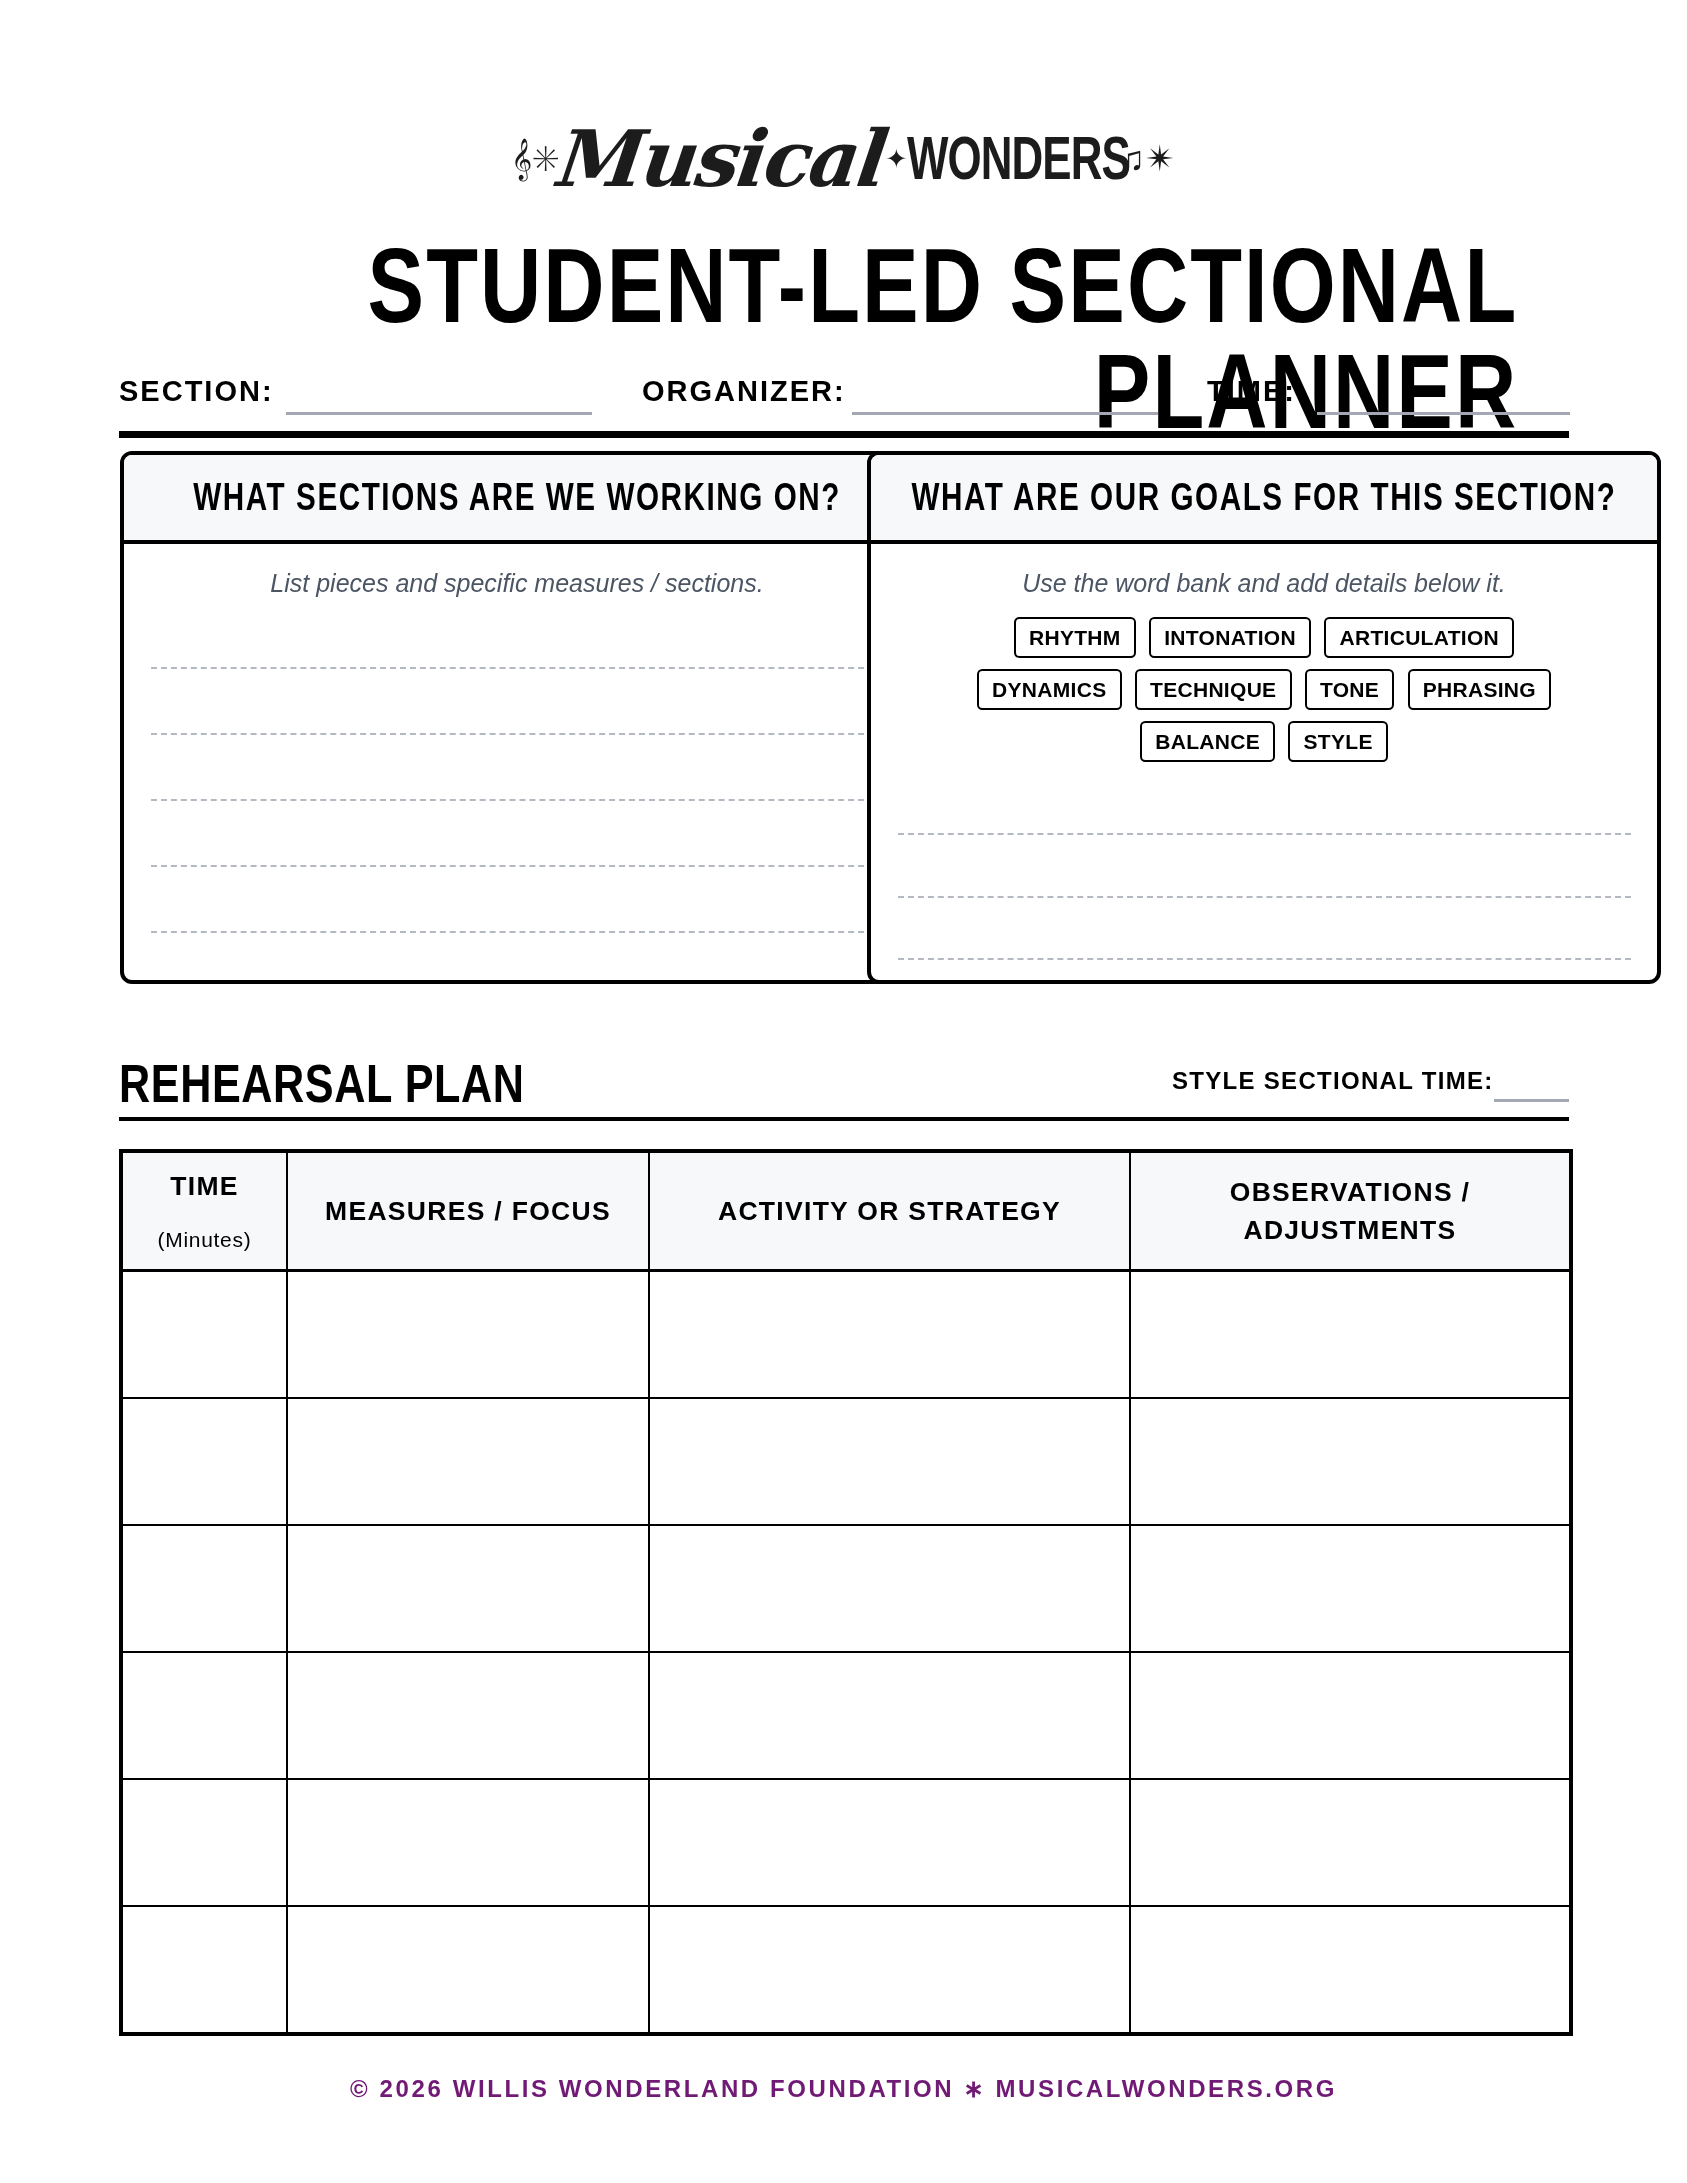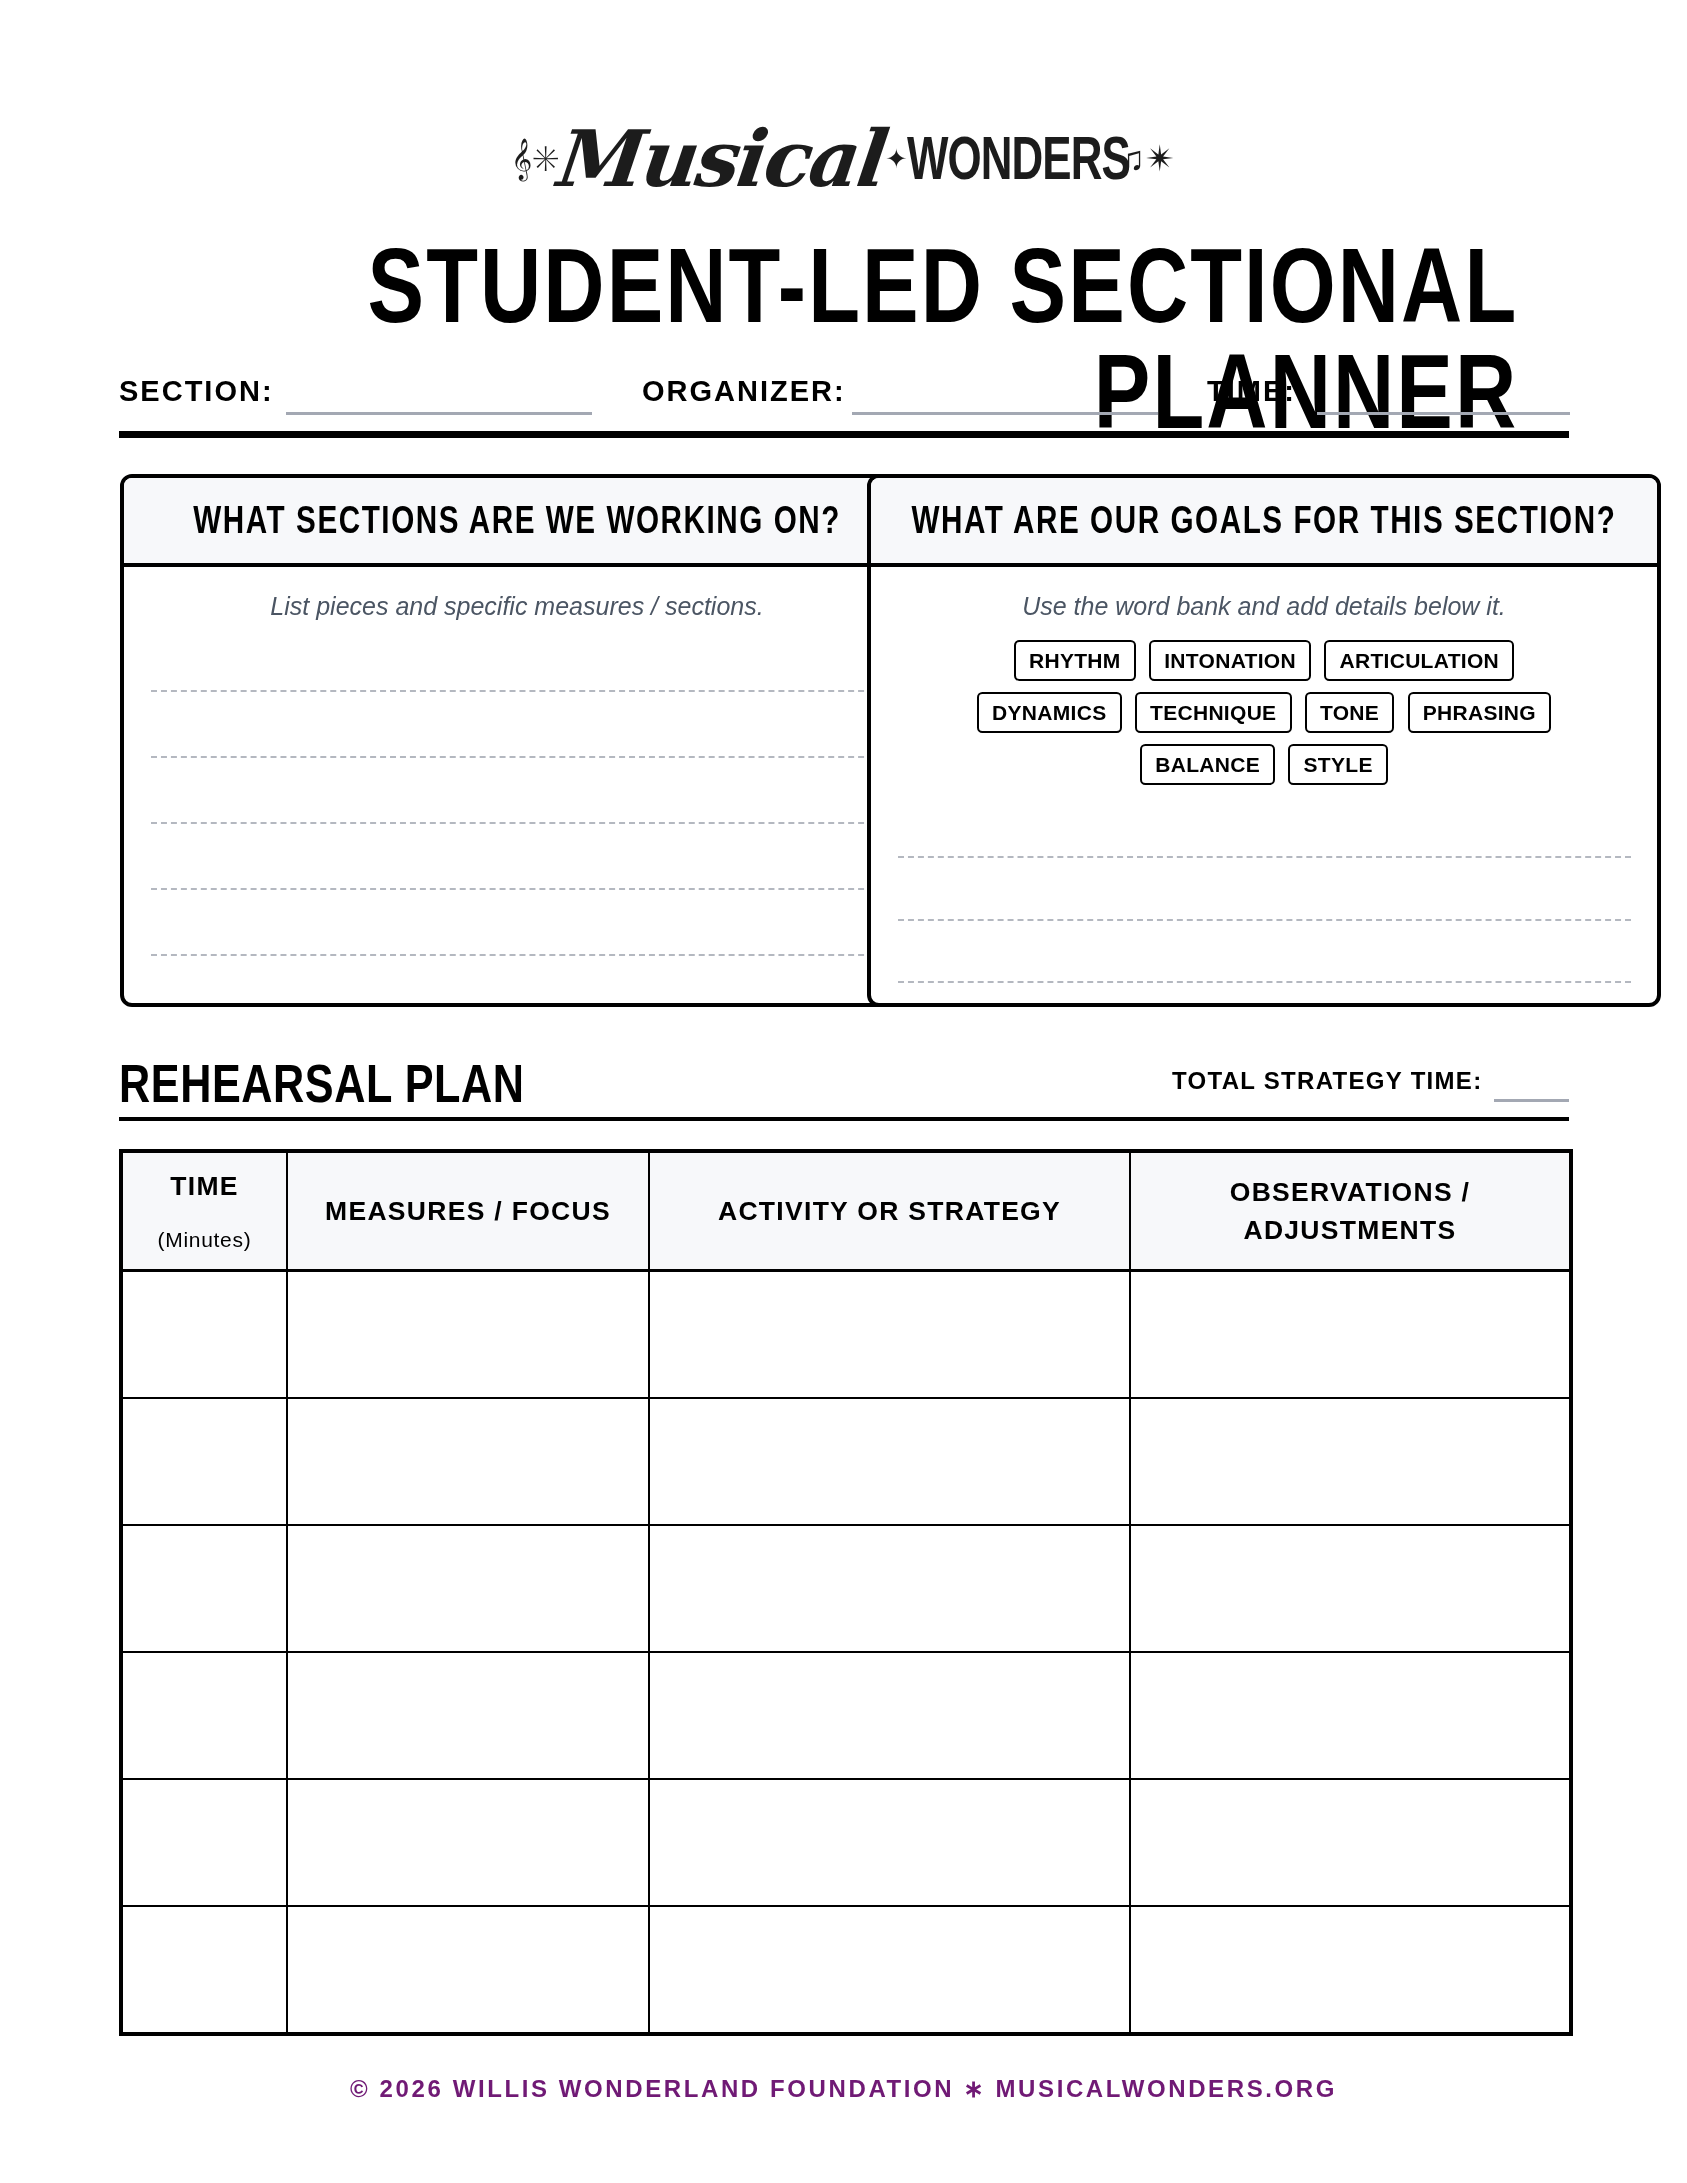--- a/index.html
+++ b/index.html
@@ -16,21 +16,21 @@
   
   .title { left:0; width:1687px; top:232px; text-align:right; }
   .title span { display:inline-block; font-family:"Liberation Sans", sans-serif; font-weight:bold; font-size:106px; letter-spacing:2.6px; transform:scaleX(0.80); transform-origin:center; line-height:1; }
 
   
   .field-label { font-family:"Liberation Sans", sans-serif; font-weight:bold; font-size:29px; letter-spacing:2px; top:377px; line-height:1; }
   .field-line { height:2.6px; background:#a3a8b3; top:412px; }
   .rule-thick { left:119px; width:1450px; height:7.3px; background:#000; top:431px; }
 
   
-  .panel { top:474px; height:533px; width:794px; border:4px solid #000; border-radius:12px; box-sizing:border-box; overflow:hidden; background:#fff; }
+  .panel { top:451px; height:533px; width:794px; border:4px solid #000; border-radius:12px; box-sizing:border-box; overflow:hidden; background:#fff; }
   .panel-head { height:89px; background:#f7f8fa; border-bottom:4px solid #000; box-sizing:border-box; display:flex; align-items:center; justify-content:center; }
   .panel-head span { display:inline-block; font-family:"Liberation Sans", sans-serif; font-weight:bold; font-size:38px; letter-spacing:2px; transform:scaleX(0.78); white-space:nowrap; }
   .panel-hint { text-align:center; font-family:"Liberation Sans", sans-serif; font-style:italic; font-size:25px; color:#4b5563; margin-top:25px; }
   .dash { position:absolute; left:26.5px; right:26.5px; border-top:2px dashed #b4b8c0; height:0; }
 
   .chips { display:flex; flex-direction:column; align-items:center; gap:11px; margin-top:18.5px; }
   .chip-row { display:flex; gap:13.2px; justify-content:center; }
   .chip { border:2.6px solid #000; border-radius:5.3px; padding:8px 13.2px; font-family:"Liberation Sans", sans-serif; font-weight:bold; font-size:21px; letter-spacing:0.3px; line-height:1; background:#fff; }
 
   
@@ -105,21 +105,21 @@
       <span class="chip">BALANCE</span>
       <span class="chip">STYLE</span>
     </div>
   </div>
   <div class="dash" style="top:378px;"></div>
   <div class="dash" style="top:441px;"></div>
   <div class="dash" style="top:503px;"></div>
 </div>
 
 <div class="abs rp-title">REHEARSAL PLAN</div>
-<div class="abs rp-total">TOTAL STRATEGY TIME:</div>
+<div class="abs rp-total">STYLE SECTIONAL TIME:</div>
 <div class="abs rp-total-line"></div>
 <div class="abs rule-med"></div>
 
 <table class="abs plan-table">
   <colgroup>
     <col style="width:166px;">
     <col style="width:362px;">
     <col style="width:481px;">
     <col style="width:441px;">
   </colgroup>

